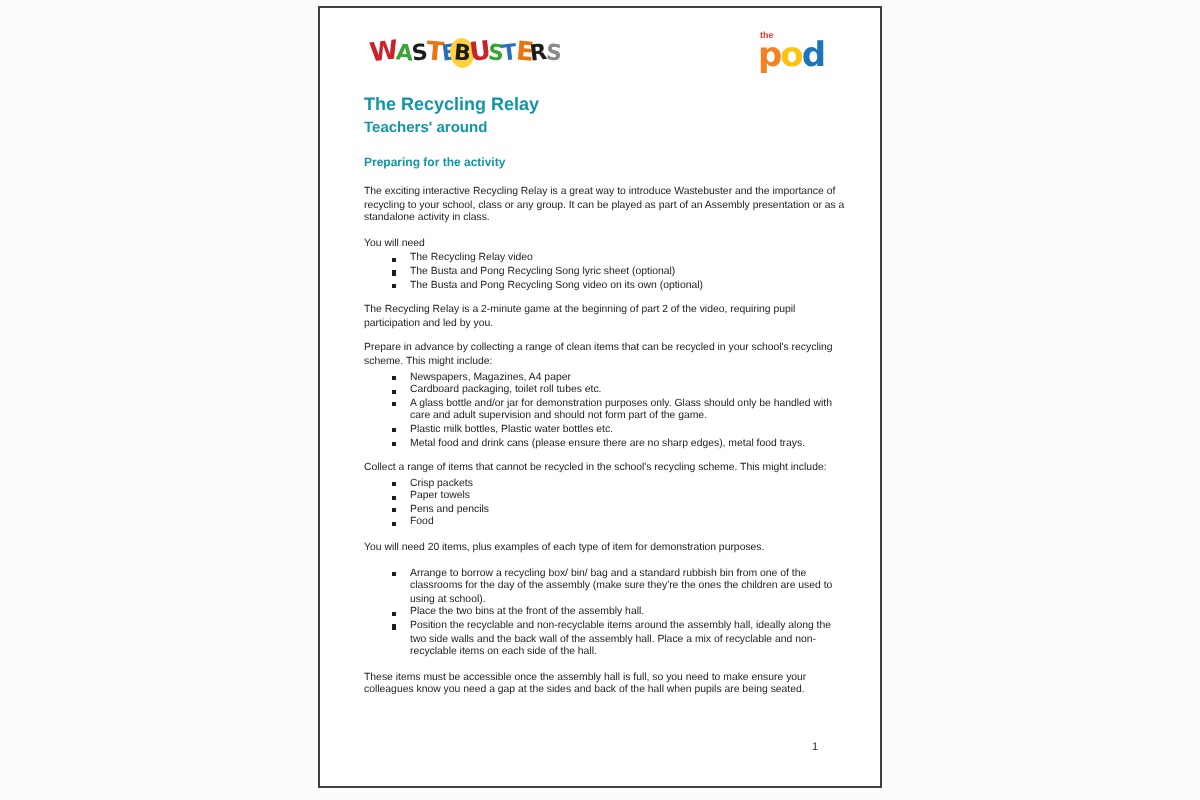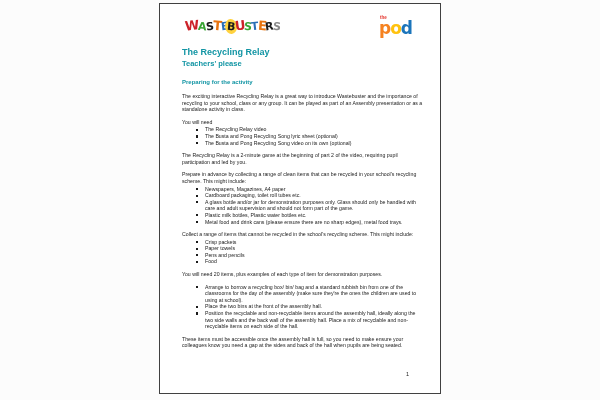--- a/index.html
+++ b/index.html
@@ -44,21 +44,21 @@
 
       <div class="logo-row">
         <div class="wb-logo"><span class="wb-letter" style="color: rgb(204, 34, 41); transform: rotate(-7deg); font-size: 13px;">W</span><span class="wb-letter" style="color: rgb(58, 165, 53); transform: rotate(5deg); font-size: 11px;">A</span><span class="wb-letter" style="color: rgb(27, 27, 27); transform: rotate(-7deg); font-size: 11px;">S</span><span class="wb-letter" style="color: rgb(232, 117, 17); transform: rotate(5deg); font-size: 13px;">T</span><span class="wb-letter" style="color: rgb(43, 111, 183); transform: rotate(-7deg); font-size: 11px;">E</span><span class="wb-letter" style="color: rgb(27, 27, 27); transform: rotate(5deg); font-size: 11px;">B</span><span class="wb-letter" style="color: rgb(204, 34, 41); transform: rotate(-7deg); font-size: 13px;">U</span><span class="wb-letter" style="color: rgb(58, 165, 53); transform: rotate(5deg); font-size: 11px;">S</span><span class="wb-letter" style="color: rgb(43, 111, 183); transform: rotate(-7deg); font-size: 11px;">T</span><span class="wb-letter" style="color: rgb(232, 117, 17); transform: rotate(5deg); font-size: 13px;">E</span><span class="wb-letter" style="color: rgb(27, 27, 27); transform: rotate(-7deg); font-size: 11px;">R</span><span class="wb-letter" style="color: rgb(138, 138, 138); transform: rotate(5deg); font-size: 11px;">S</span></div>
         <div class="pod-logo">
           <span class="pod-the" style="color: rgb(228, 52, 44);">the</span>
           <span class="pod-letters"><span style="color: rgb(245, 130, 32);">p</span><span style="color: rgb(255, 194, 14);">o</span><span style="color: rgb(27, 117, 187);">d</span></span>
         </div>
       </div>
 
       <h1>The Recycling Relay</h1>
-      <h2>Teachers' please</h2>
+      <h2>Teachers' around</h2>
 
       <h3>Preparing for the activity</h3>
 
       <div class="body-text">
         <p>The exciting interactive Recycling Relay is a great way to introduce Wastebuster and the importance of recycling to your school, class or any group. It can be played as part of an Assembly presentation or as a standalone activity in class.</p>
 
         <p class="lead-in">You will need</p>
         <ul>
           <li>The Recycling Relay video</li>
           <li>The Busta and Pong Recycling Song lyric sheet (optional)</li>

